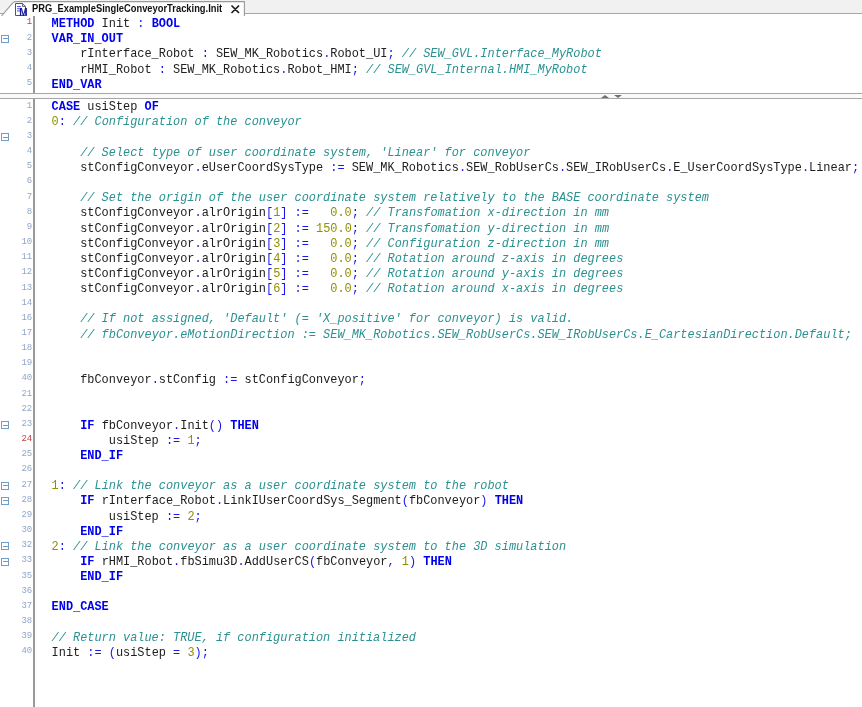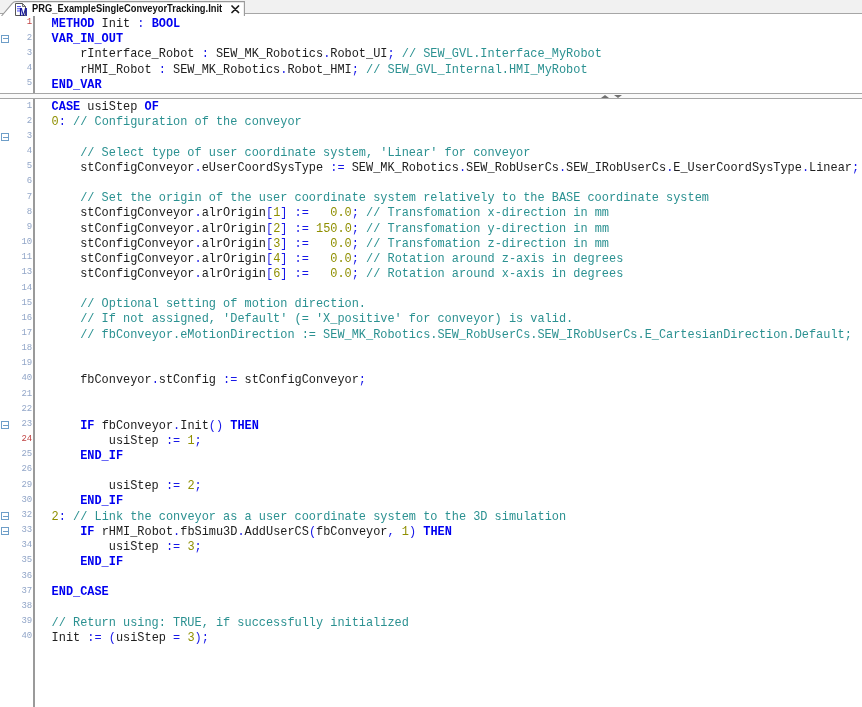--- a/index.html
+++ b/index.html
@@ -13,21 +13,21 @@
 #body{position:absolute;left:0;top:98.7px;width:862px;height:608.3px;padding-top:1.6px;overflow:hidden}
 .gl{position:absolute;left:33.4px;top:0;bottom:0;width:1.3px;background:#9a9a9a}
 #decl .gl{height:76.5px}
 #body .gl{height:608.3px}
 .r{position:relative;height:15.17px;line-height:15.17px;padding-left:51.6px;white-space:pre;font-size:11.92px;color:#202020}
 n{position:absolute;left:0;top:1.4px;width:31.8px;text-align:right;font-size:9px;line-height:9px;color:#92a6c8;letter-spacing:-0.3px}
 n.x{color:#bf4040}
 k{color:#0000f0;font-weight:bold}
 o{color:#1818e8}
 m{color:#8f8f00}
-c{color:#2b9191;}
+c{color:#2b9191;font-style:italic}
 f{position:absolute;left:1px;top:2.6px;width:8px;height:8px;border:1px solid #6e9ec8;background:#fff}
 f::after{content:"";position:absolute;left:0.5px;right:0.5px;top:2.5px;height:1px;background:#6e9ec8}
 .tri{position:absolute;width:0;height:0}
 </style></head><body>
 <div id="tabbar"></div>
 <svg id="tabsvg" width="250" height="16" viewBox="0 0 250 16">
 <path d="M1.5,16 L12.5,3.2 Q13.6,1.6 16,1.6 L244.4,1.6 L244.4,16 Z" fill="#ffffff"></path>
 <path d="M1.5,16 L12.5,3.2 Q13.6,1.6 16,1.6 L244.4,1.6 L244.4,16" fill="none" stroke="#999999" stroke-width="1.1"></path>
 </svg>
 <svg id="tabicon" width="13" height="13" viewBox="0 0 13 13">
@@ -58,40 +58,41 @@
     <div class="gl"></div>
 <div class="r"><n>1</n><k>CASE</k> usiStep <k>OF</k></div>
 <div class="r"><n>2</n><m>0</m><o>:</o> <c>// Configuration of the conveyor</c></div>
 <div class="r"><f></f><n>3</n></div>
 <div class="r"><n>4</n>    <c>// Select type of user coordinate system, 'Linear' for conveyor</c></div>
 <div class="r"><n>5</n>    stConfigConveyor<o>.</o>eUserCoordSysType <o>:=</o> SEW_MK_Robotics<o>.</o>SEW_RobUserCs<o>.</o>SEW_IRobUserCs<o>.</o>E_UserCoordSysType<o>.</o>Linear<o>;</o></div>
 <div class="r"><n>6</n></div>
 <div class="r"><n>7</n>    <c>// Set the origin of the user coordinate system relatively to the BASE coordinate system</c></div>
 <div class="r"><n>8</n>    stConfigConveyor<o>.</o>alrOrigin<o>[</o><m>1</m><o>]</o> <o>:=</o>   <m>0.0</m><o>;</o> <c>// Transfomation x-direction in mm</c></div>
 <div class="r"><n>9</n>    stConfigConveyor<o>.</o>alrOrigin<o>[</o><m>2</m><o>]</o> <o>:=</o> <m>150.0</m><o>;</o> <c>// Transfomation y-direction in mm</c></div>
-<div class="r"><n>10</n>    stConfigConveyor<o>.</o>alrOrigin<o>[</o><m>3</m><o>]</o> <o>:=</o>   <m>0.0</m><o>;</o> <c>// Transfomation z-direction in mm</c></div>
+<div class="r"><n>10</n>    stConfigConveyor<o>.</o>alrOrigin<o>[</o><m>3</m><o>]</o> <o>:=</o>   <m>0.0</m><o>;</o> <c>// Configuration z-direction in mm</c></div>
 <div class="r"><n>11</n>    stConfigConveyor<o>.</o>alrOrigin<o>[</o><m>4</m><o>]</o> <o>:=</o>   <m>0.0</m><o>;</o> <c>// Rotation around z-axis in degrees</c></div>
+<div class="r"><n>12</n>    stConfigConveyor<o>.</o>alrOrigin<o>[</o><m>5</m><o>]</o> <o>:=</o>   <m>0.0</m><o>;</o> <c>// Rotation around y-axis in degrees</c></div>
 <div class="r"><n>13</n>    stConfigConveyor<o>.</o>alrOrigin<o>[</o><m>6</m><o>]</o> <o>:=</o>   <m>0.0</m><o>;</o> <c>// Rotation around x-axis in degrees</c></div>
 <div class="r"><n>14</n></div>
-<div class="r"><n>15</n>    <c>// Optional setting of motion direction.</c></div>
 <div class="r"><n>16</n>    <c>// If not assigned, 'Default' (= 'X_positive' for conveyor) is valid.</c></div>
 <div class="r"><n>17</n>    <c>// fbConveyor.eMotionDirection := SEW_MK_Robotics.SEW_RobUserCs.SEW_IRobUserCs.E_CartesianDirection.Default;</c></div>
 <div class="r"><n>18</n></div>
 <div class="r"><n>19</n>    </div>
 <div class="r"><n>40</n>    fbConveyor<o>.</o>stConfig <o>:=</o> stConfigConveyor<o>;</o></div>
 <div class="r"><n>21</n></div>
 <div class="r"><n>22</n>    </div>
 <div class="r"><f></f><n>23</n>    <k>IF</k> fbConveyor<o>.</o>Init<o>()</o> <k>THEN</k></div>
 <div class="r"><n class="x">24</n>        usiStep <o>:=</o> <m>1</m><o>;</o></div>
 <div class="r"><n>25</n>    <k>END_IF</k></div>
 <div class="r"><n>26</n></div>
+<div class="r"><f></f><n>27</n><m>1</m><o>:</o> <c>// Link the conveyor as a user coordinate system to the robot</c></div>
+<div class="r"><f></f><n>28</n>    <k>IF</k> rInterface_Robot<o>.</o>LinkIUserCoordSys_Segment<o>(</o>fbConveyor<o>)</o> <k>THEN</k></div>
 <div class="r"><n>29</n>        usiStep <o>:=</o> <m>2</m><o>;</o></div>
 <div class="r"><n>30</n>    <k>END_IF</k></div>
 <div class="r"><f></f><n>32</n><m>2</m><o>:</o> <c>// Link the conveyor as a user coordinate system to the 3D simulation</c></div>
 <div class="r"><f></f><n>33</n>    <k>IF</k> rHMI_Robot<o>.</o>fbSimu3D<o>.</o>AddUserCS<o>(</o>fbConveyor<o>,</o> <m>1</m><o>)</o> <k>THEN</k></div>
-<div class="r"><n>34</n>        usiStep <o>:=</o> <m>3</m><o>;</o></div>
 <div class="r"><n>35</n>    <k>END_IF</k></div>
 <div class="r"><n>36</n></div>
 <div class="r"><n>37</n><k>END_CASE</k></div>
 <div class="r"><n>38</n></div>
-<div class="r"><n>39</n><c>// Return using: TRUE, if successfully initialized</c></div>
+<div class="r"><n>39</n><c>// Return value: TRUE, if configuration initialized</c></div>
 <div class="r"><n>40</n>Init <o>:=</o> <o>(</o>usiStep <o>=</o> <m>3</m><o>)</o><o>;</o></div>
 </div>
 
 </body></html>

